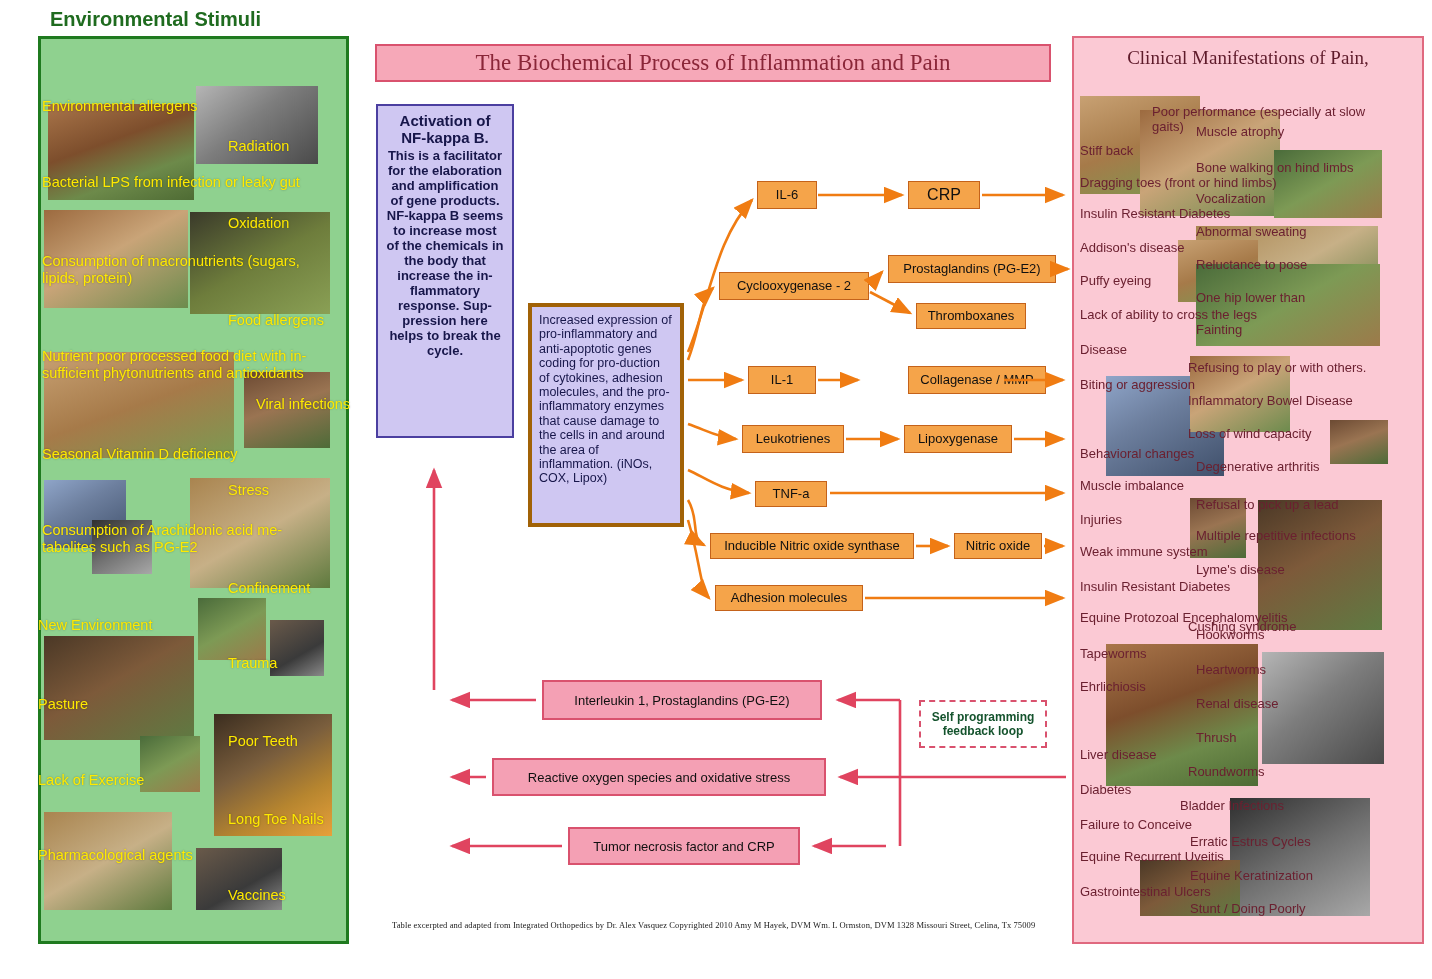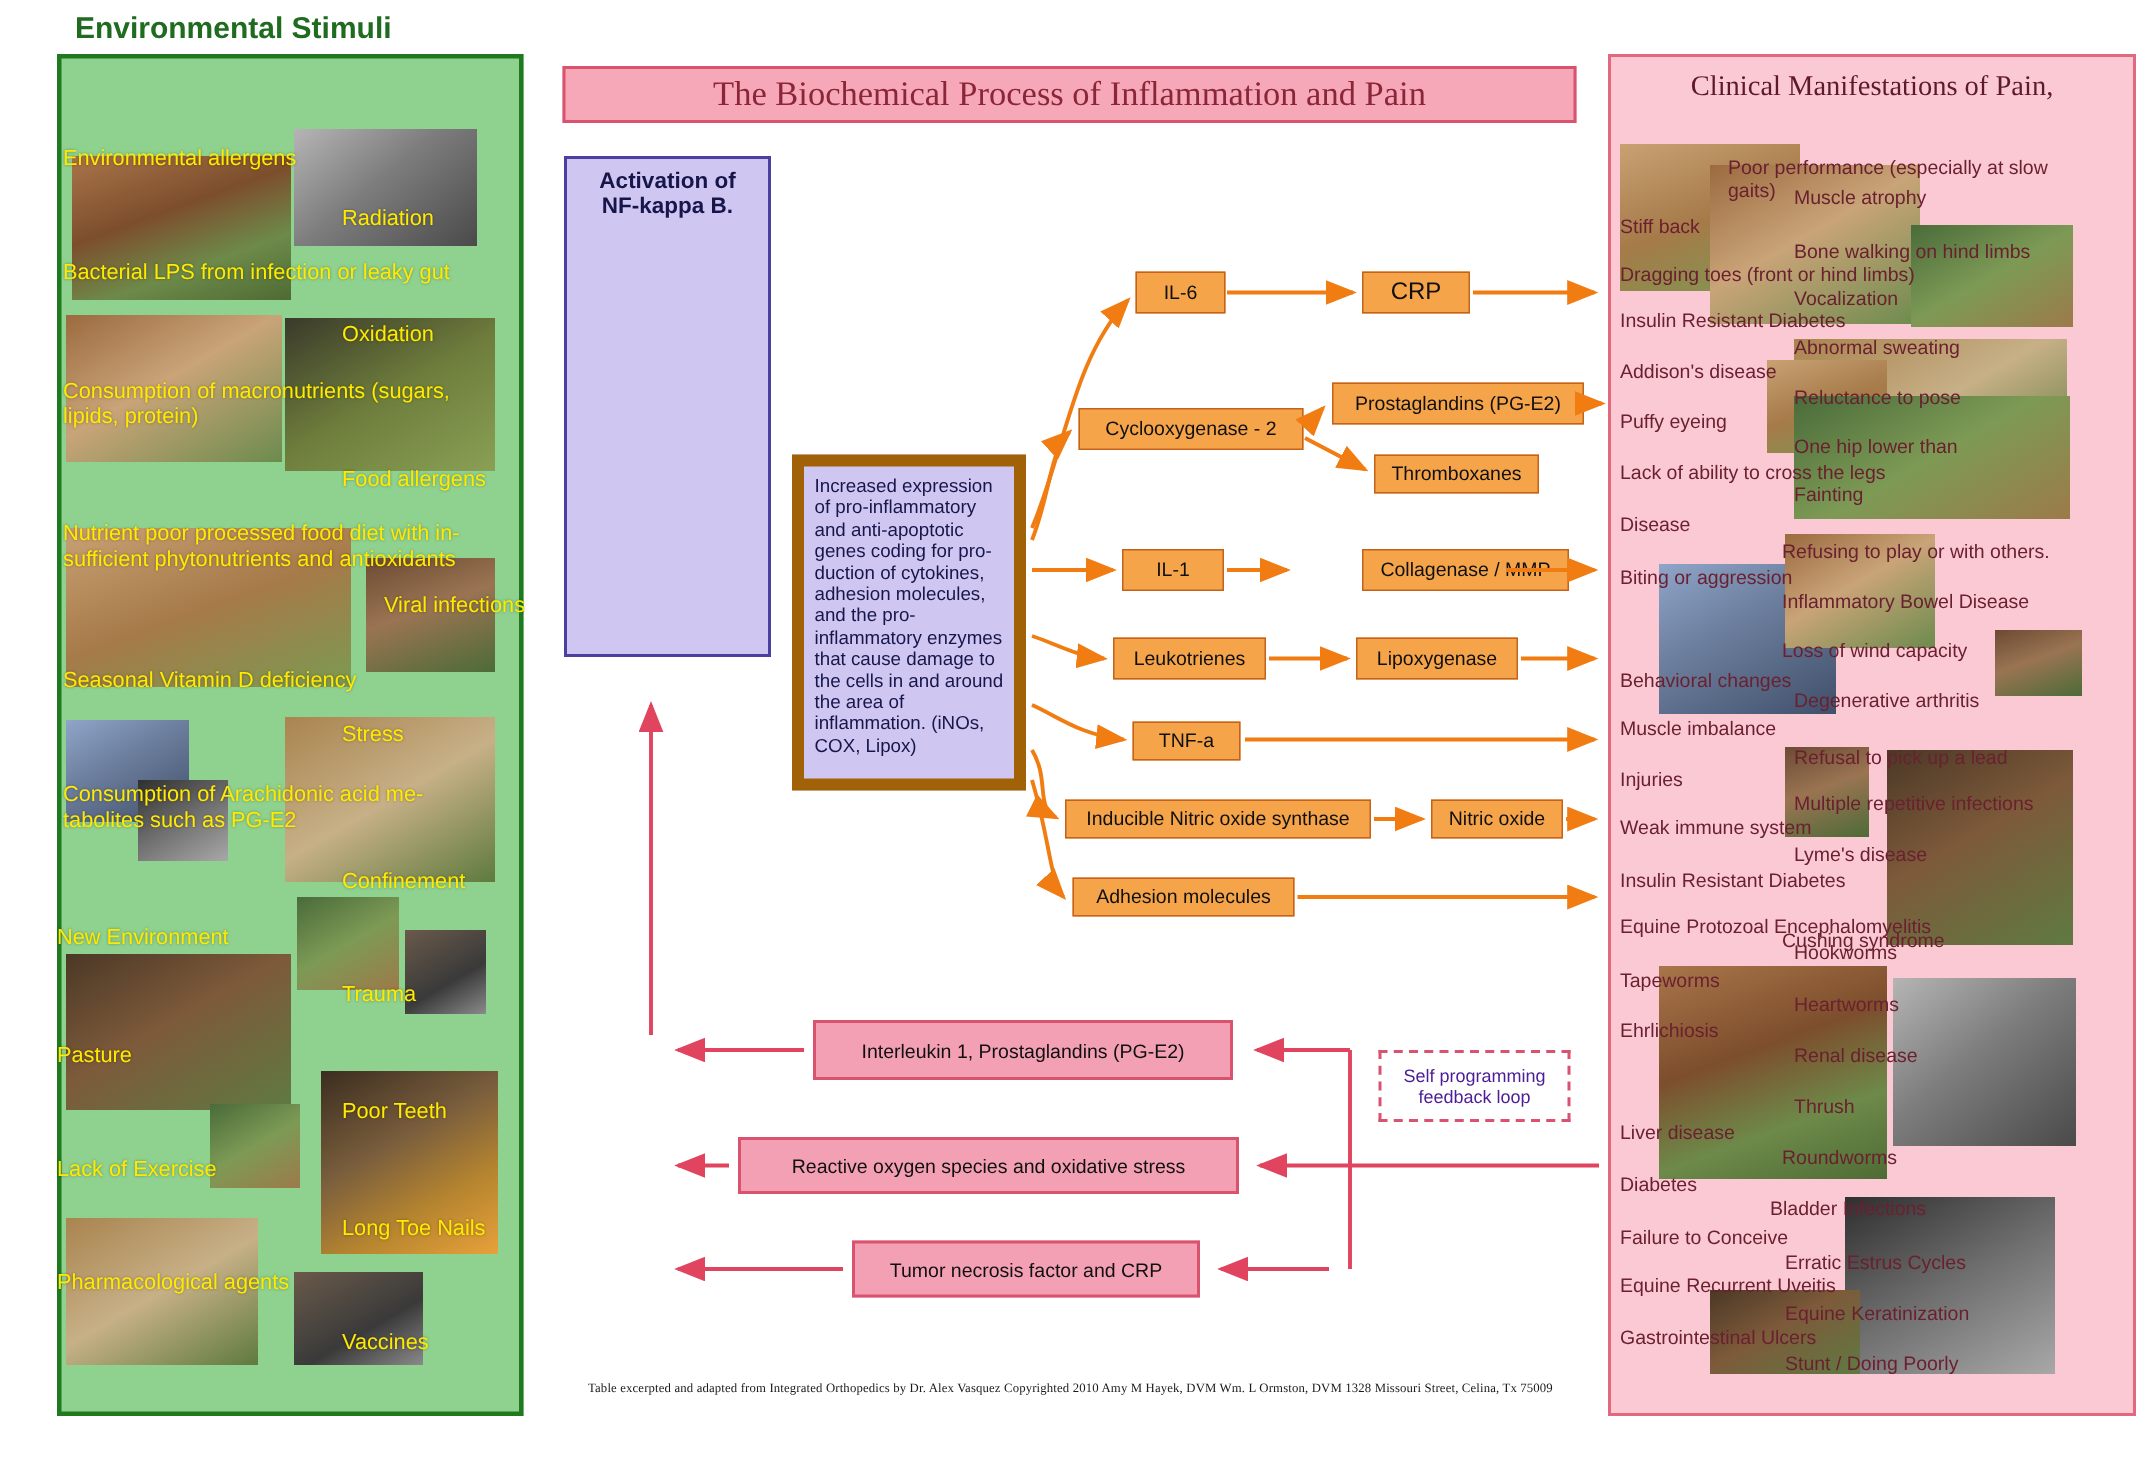--- a/index.html
+++ b/index.html
@@ -60,43 +60,43 @@
     left:376px;top:104px;width:138px;height:334px;
     background:#cfc7f2;border:2px solid #4b3fa0;
     padding:6px 8px;color:#17164a;font-weight:bold;
   }
   #nfkb .hd{font-size:15px;text-align:center;line-height:17px;margin-bottom:2px;}
   #nfkb .bd{font-size:13px;text-align:center;line-height:15px;}
 
   
   #expr{
     left:528px;top:303px;width:156px;height:224px;
-    background:#cfc7f2;border:8px solid #a16207;
+    background:#cfc7f2;border:4px solid #a16207;
     padding:6px 7px;color:#17164a;font-size:12.5px;line-height:14.4px;
   }
 
   
   .obox{
     background:#f5a44a;border:1px solid #c4621a;
     color:#101010;font-size:13px;
     display:flex;align-items:center;justify-content:center;
     text-align:center;line-height:14px;
   }
 
   
   .pbox{
     background:#f4a0b4;border:2px solid #d9526e;
     color:#101010;font-size:13px;
     display:flex;align-items:center;justify-content:center;text-align:center;
   }
   #selfloop{
     left:919px;top:700px;width:128px;height:48px;
     border:2px dashed #d9526e;background:transparent;
-    color:#4c1d95;font-size:12px;text-align:center;
-    display:flex;align-items:center;justify-content:center;line-height:14px;
+    color:#14532d;font-size:12px;text-align:center;
+    display:flex;align-items:center;justify-content:center;line-height:14px;font-weight:bold;
   }
 
   
   #right-panel{
     left:1072px;top:36px;width:352px;height:908px;
     background:#fbc9d4;border:2px solid #e0697f;
   }
   #right-title{
     left:1072px;top:46px;width:352px;text-align:center;
     font-family:"Liberation Serif", serif;font-size:19px;color:#5e1a2a;
@@ -158,20 +158,21 @@
 <div class="abs stim" style="left:228px;top:811px;width:150px;">Long Toe Nails</div>
 <div class="abs stim" style="left:38px;top:847px;width:220px;">Pharmacological agents</div>
 <div class="abs stim" style="left:228px;top:887px;width:140px;">Vaccines</div>
 
 <div class="abs" id="center-title-box">
   <div id="center-title">The Biochemical Process of Inflammation and Pain</div>
 </div>
 
 <div class="abs" id="nfkb">
   <div class="hd">Activation of NF-kappa B.</div>
+  <div class="bd">This is a facilitator for the elaboration and amplification of gene products.  NF-kappa B seems to increase most of the chemicals in the body that increase the in-flammatory response.  Sup-pression here helps to break the cycle.</div>
 </div>
 
 <div class="abs" id="expr">Increased expression of pro-inflammatory and anti-apoptotic genes coding for pro-duction of cytokines, adhesion molecules, and the pro-inflammatory enzymes that cause damage to the cells in and around the area of inflammation. (iNOs, COX, Lipox)</div>
 
 <div class="abs obox" style="left:757px;top:181px;width:60px;height:28px;">IL-6</div>
 <div class="abs obox" style="left:908px;top:181px;width:72px;height:28px;font-size:16px;">CRP</div>
 <div class="abs obox" style="left:719px;top:272px;width:150px;height:28px;">Cyclooxygenase - 2</div>
 <div class="abs obox" style="left:888px;top:255px;width:168px;height:28px;">Prostaglandins (PG-E2)</div>
 <div class="abs obox" style="left:916px;top:303px;width:110px;height:26px;">Thromboxanes</div>
 <div class="abs obox" style="left:748px;top:366px;width:68px;height:28px;">IL-1</div>

